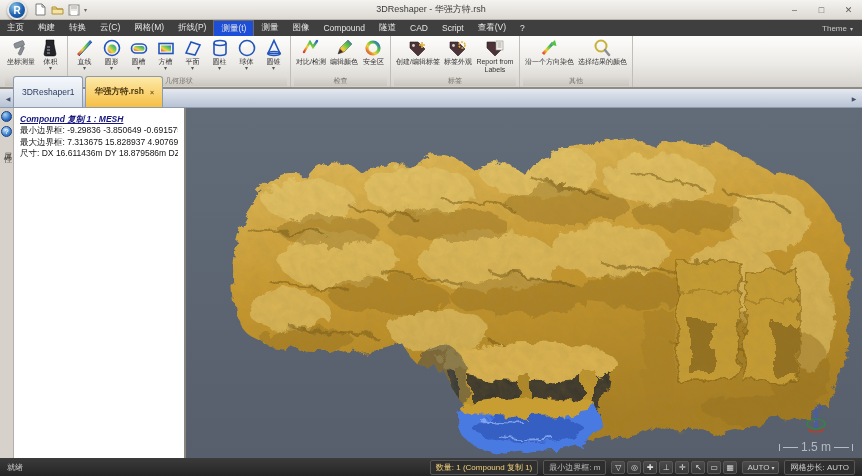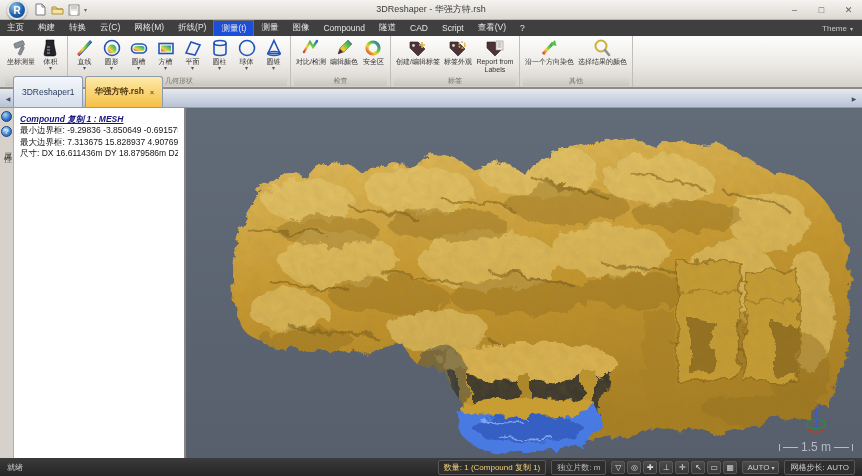--- a/index.html
+++ b/index.html
@@ -494,21 +494,21 @@
         <span>1.5 m</span>
         <div class="sb-line"></div>
         <div class="sb-tick"></div>
       </div>
     </div>
   </div>
 
   <div class="statusbar">
     <span class="sb-left">就绪</span>
     <span class="sb-box sb-sel">数量: 1 (Compound 复制 1)</span>
-    <span class="sb-box sb-unit">独立片数: m</span>
+    <span class="sb-box sb-unit">最小边界框: m</span>
     <span class="sb-icons">
       <span class="sb-ic">▽</span>
       <span class="sb-ic">◎</span>
       <span class="sb-ic">✚</span>
       <span class="sb-ic">⊥</span>
       <span class="sb-ic">✛</span>
       <span class="sb-ic">↖</span>
       <span class="sb-ic">▭</span>
       <span class="sb-ic">▦</span>
     </span>

